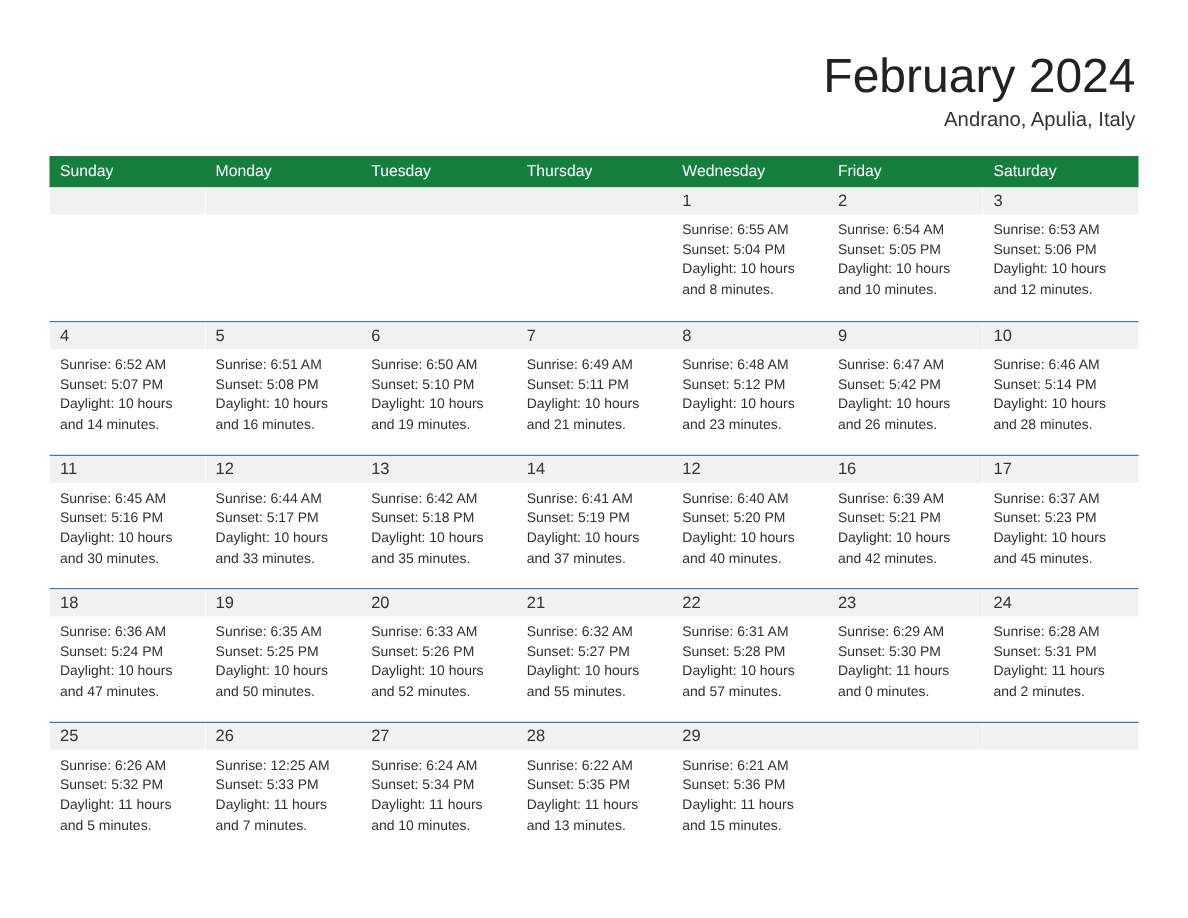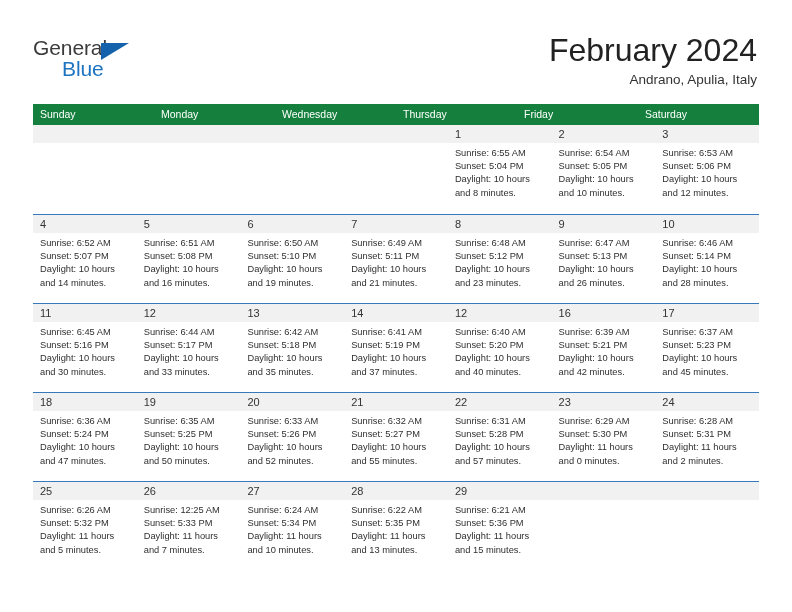--- a/index.html
+++ b/index.html
@@ -134,39 +134,35 @@
     white-space: nowrap;
   }
 </style>
 </head>
 <body>
 
 <div id="page">
 
   <div class="header">
 
-    <div class="logo">
-      <span class="logo-general">General</span>
-      <span class="logo-triangle"></span>
-      <span class="logo-blue">Blue</span>
-    </div>
 
     <div class="title-block">
       <h1 class="cal-title">February 2024</h1>
       <p class="cal-subtitle">Andrano, Apulia, Italy</p>
     </div>
 
   </div>
 
   <div class="calendar">
     <div class="week-header" id="week-header">
         <div class="dow">Sunday</div>
         <div class="dow">Monday</div>
+        <div class="dow">Tuesday</div>
+        <div class="dow">Thursday</div>
         <div class="dow">Wednesday</div>
-        <div class="dow">Thursday</div>
         <div class="dow">Friday</div>
         <div class="dow">Saturday</div>
       </div>
     <div id="weeks-container">
         <div class="week-row first">
           <div class="day-cell empty">
             <div class="day-num-strip"></div>
             <div class="day-body"></div>
           </div>
           <div class="day-cell empty">
@@ -252,21 +248,21 @@
               <div class="day-line">Sunrise: 6:48 AM</div>
               <div class="day-line">Sunset: 5:12 PM</div>
               <div class="day-line">Daylight: 10 hours</div>
               <div class="day-line">and 23 minutes.</div>
             </div>
           </div>
           <div class="day-cell">
             <div class="day-num-strip">9</div>
             <div class="day-body">
               <div class="day-line">Sunrise: 6:47 AM</div>
-              <div class="day-line">Sunset: 5:13 PM</div>
+              <div class="day-line">Sunset: 5:42 PM</div>
               <div class="day-line">Daylight: 10 hours</div>
               <div class="day-line">and 26 minutes.</div>
             </div>
           </div>
           <div class="day-cell">
             <div class="day-num-strip">10</div>
             <div class="day-body">
               <div class="day-line">Sunrise: 6:46 AM</div>
               <div class="day-line">Sunset: 5:14 PM</div>
               <div class="day-line">Daylight: 10 hours</div>

